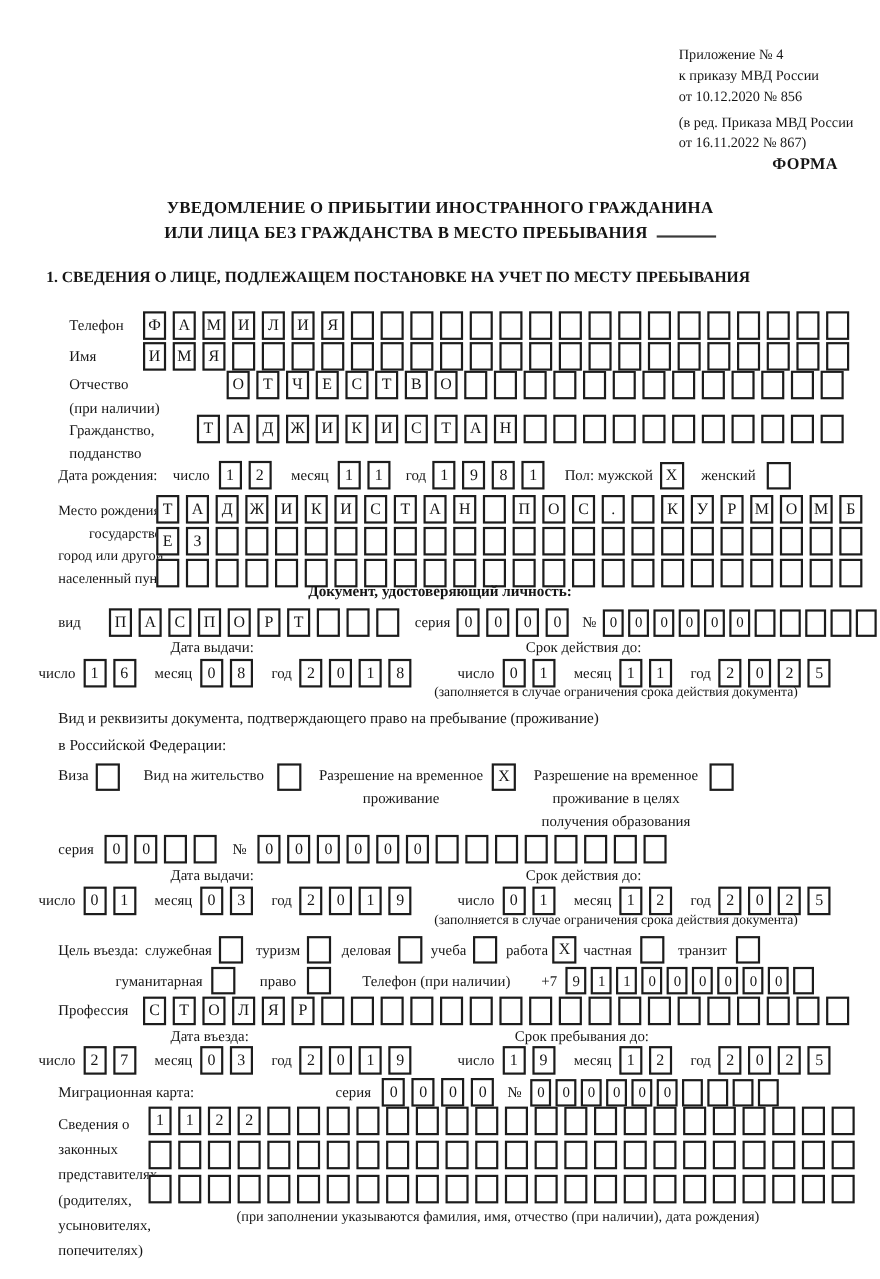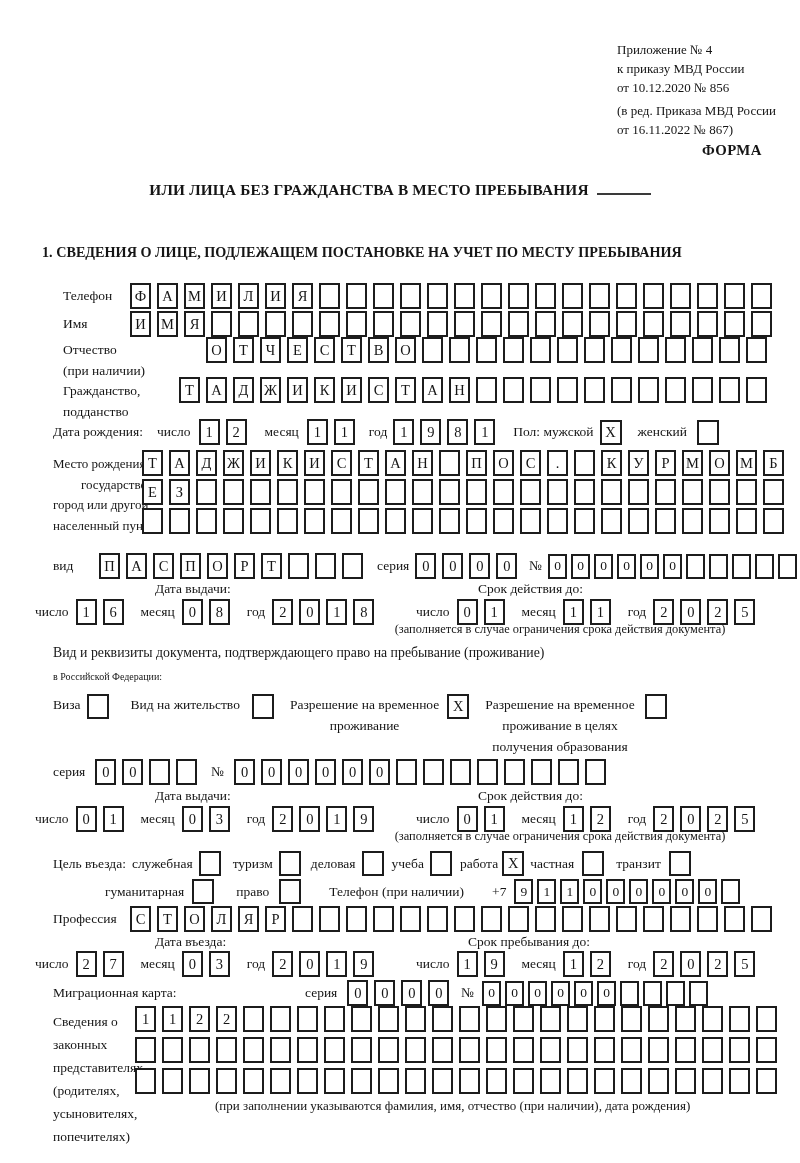--- a/index.html
+++ b/index.html
@@ -43,20 +43,21 @@
     <div>Приложение № 4</div>
     <div>к приказу МВД России</div>
     <div>от 10.12.2020 № 856</div>
     <div style="margin-top:4px;">(в ред. Приказа МВД России</div>
     <div>от 16.11.2022 № 867)</div>
   </div>
 
   <div class="abs b" style="top:142px;left:702px;font-size:14.8px;letter-spacing:.4px;">ФОРМА</div>
 
   <div class="abs title" style="top:179px;left:0;">
+    <div>УВЕДОМЛЕНИЕ О ПРИБЫТИИ ИНОСТРАННОГО ГРАЖДАНИНА</div>
     <div><span>ИЛИ ЛИЦА БЕЗ ГРАЖДАНСТВА В МЕСТО ПРЕБЫВАНИЯ</span><span class="blank-line"></span></div>
   </div>
 
   <div class="abs b" style="top:244px;left:42px;font-size:14.2px;white-space:nowrap;">1. СВЕДЕНИЯ О ЛИЦЕ, ПОДЛЕЖАЩЕМ ПОСТАНОВКЕ НА УЧЕТ ПО МЕСТУ ПРЕБЫВАНИЯ</div>
 
   <div class="abs flex" style="top:283px;left:63px;">
     <span class="lbl" style="width:67px;">Телефон</span>
     <span class="cellrow">
         <span class="cell">Ф</span>
         <span class="cell">А</span>
@@ -281,20 +282,21 @@
         <span class="cell"></span>
         <span class="cell"></span>
         <span class="cell"></span>
         <span class="cell"></span>
         <span class="cell"></span>
         <span class="cell"></span>
         <span class="cell"></span>
       </span>
   </div>
 
+  <div class="abs b center" style="top:530px;left:0;width:800px;font-size:13.8px;">Документ, удостоверяющий личность:</div>
 
   <div class="abs flex" style="top:553px;left:53px;">
     <span class="lbl" style="width:46px;">вид</span>
     <span class="cellrow mr8">
         <span class="cell">П</span>
         <span class="cell">А</span>
         <span class="cell">С</span>
         <span class="cell">П</span>
         <span class="cell">О</span>
         <span class="cell">Р</span>
@@ -362,21 +364,21 @@
     <span class="cellrow">
         <span class="cell">2</span>
         <span class="cell">0</span>
         <span class="cell">2</span>
         <span class="cell">5</span>
       </span>
   </div>
   <div class="abs note-r center" style="top:622px;left:348px;width:424px;">(заполняется в случае ограничения срока действия документа)</div>
 
   <div class="abs lbl" style="top:645px;left:53px;font-size:13.8px;">Вид и реквизиты документа, подтверждающего право на пребывание (проживание)</div>
-  <div class="abs lbl" style="top:671px;left:53px;font-size:10px;">в Российской Федерации:</div>
+  <div class="abs lbl" style="top:671px;left:53px;font-size:14px;">в Российской Федерации:</div>
 
   <div class="abs fstart" style="top:694px;left:53px;justify-content:center;">
     <span class="lbl mr6" style="padding-top:3px;">Виза</span>
     <span class="chk mr22"></span>
     <span class="lbl mr12" style="padding-top:3px;">Вид на жительство</span>
     <span class="chk mr16"></span>
     <span class="optblock mr8">
       <div>Разрешение на временное</div>
       <div>проживание</div>
     </span>

